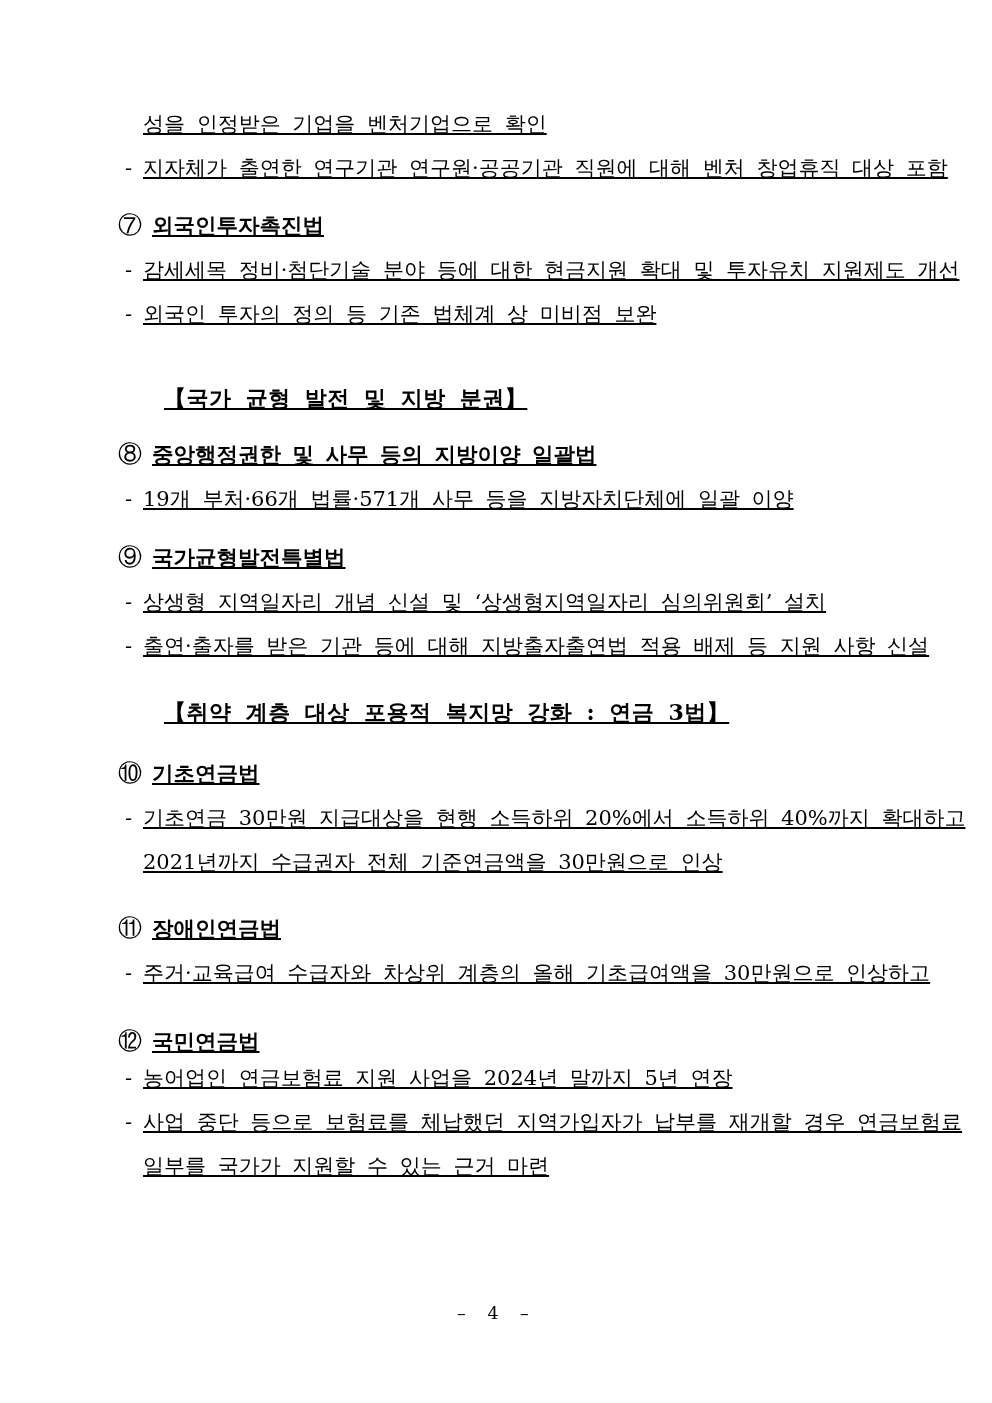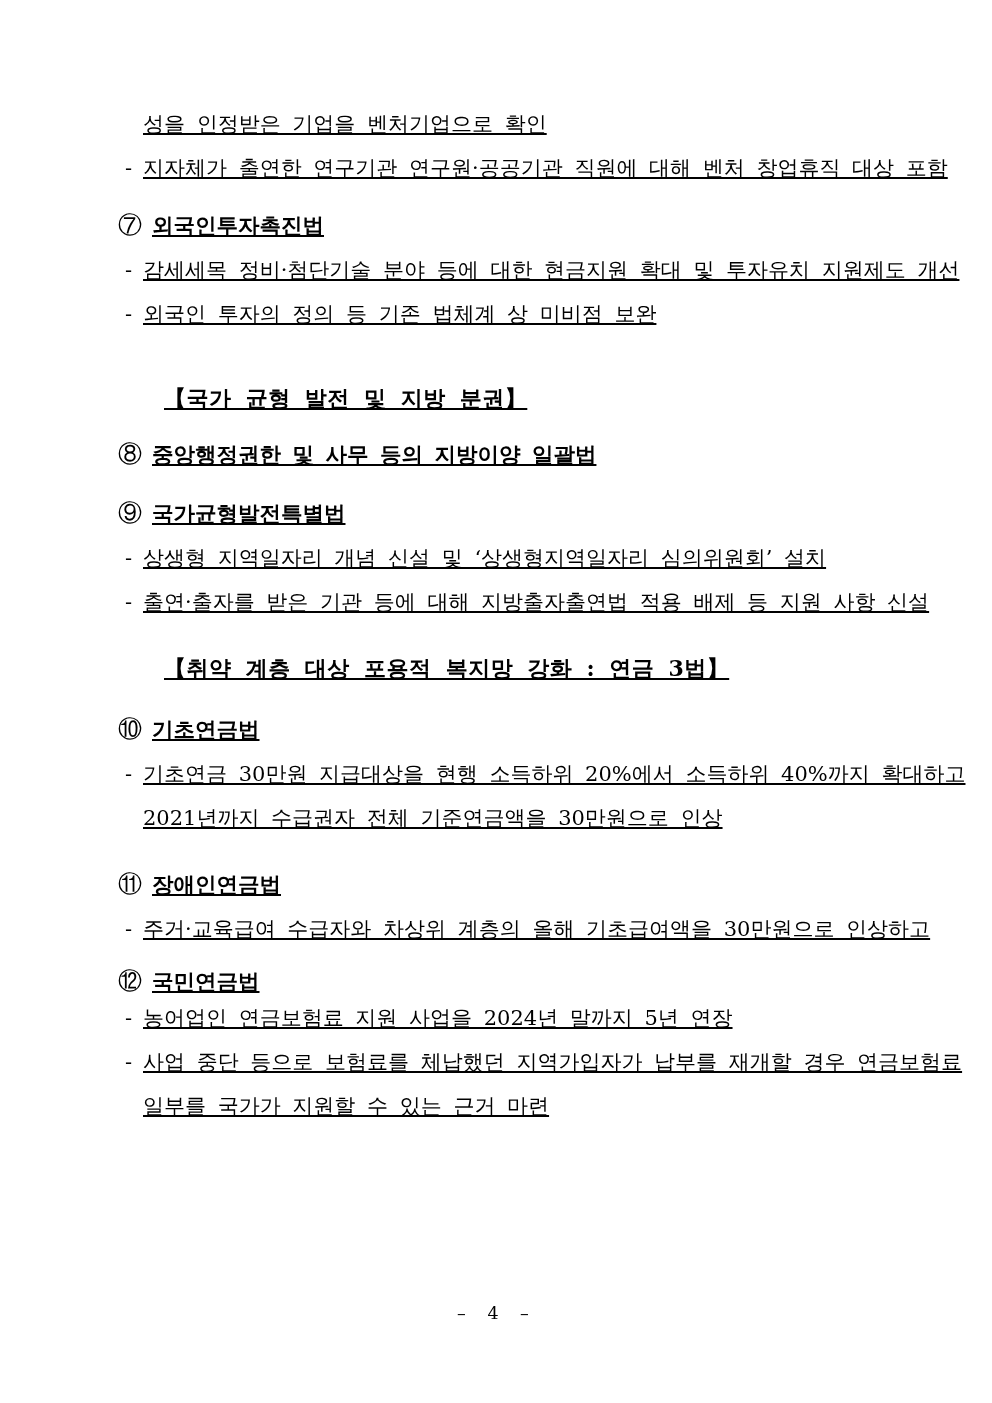--- a/index.html
+++ b/index.html
@@ -95,41 +95,42 @@
     <div class="law-head" style="margin-top:13px"><span class="law-num">⑦</span><span>외국인투자촉진법</span></div>
 
     <div class="line bullet"><span class="dash">-</span><span>감세세목 정비·첨단기술 분야 등에 대한 현금지원 확대 및 투자유치 지원제도 개선</span></div>
 
     <div class="line bullet"><span class="dash">-</span><span>외국인 투자의 정의 등 기존 법체계 상 미비점 보완</span></div>
 
     <div class="section-head" style="margin-top:38px">【국가 균형 발전 및 지방 분권】</div>
 
     <div class="law-head" style="margin-top:10px"><span class="law-num">⑧</span><span>중앙행정권한 및 사무 등의 지방이양 일괄법</span></div>
 
+    <div class="line bullet"><span class="dash">-</span><span>19개 부처·66개 법률·571개 사무 등을 지방자치단체에 일괄 이양</span></div>
 
     <div class="law-head" style="margin-top:14px"><span class="law-num">⑨</span><span>국가균형발전특별법</span></div>
 
     <div class="line bullet"><span class="dash">-</span><span>상생형 지역일자리 개념 신설 및 ‘상생형지역일자리 심의위원회’ 설치</span></div>
 
     <div class="line bullet"><span class="dash">-</span><span>출연·출자를 받은 기관 등에 대해 지방출자출연법 적용 배제 등 지원 사항 신설</span></div>
 
     <div class="section-head" style="margin-top:20px">【취약 계층 대상 포용적 복지망 강화 : 연금 3법】</div>
 
     <div class="law-head" style="margin-top:15px"><span class="law-num">⑩</span><span>기초연금법</span></div>
 
     <div class="line bullet"><span class="dash">-</span><span>기초연금 30만원 지급대상을 현행 소득하위 20%에서 소득하위 40%까지 확대하고</span></div>
 
     <div class="line bullet-cont">2021년까지 수급권자 전체 기준연금액을 30만원으로 인상</div>
 
     <div class="law-head" style="margin-top:22px"><span class="law-num">⑪</span><span>장애인연금법</span></div>
 
     <div class="line bullet"><span class="dash">-</span><span>주거·교육급여 수급자와 차상위 계층의 올해 기초급여액을 30만원으로 인상하고</span></div>
 
 
-    <div class="law-head" style="margin-top:8px"><span class="law-num">⑫</span><span>국민연금법</span></div>
+    <div class="law-head" style="margin-top:24px"><span class="law-num">⑫</span><span>국민연금법</span></div>
 
     <div class="line bullet" style="margin-top:-8px"><span class="dash">-</span><span>농어업인 연금보험료 지원 사업을 2024년 말까지 5년 연장</span></div>
 
     <div class="line bullet"><span class="dash">-</span><span>사업 중단 등으로 보험료를 체납했던 지역가입자가 납부를 재개할 경우 연금보험료</span></div>
 
     <div class="line bullet-cont">일부를 국가가 지원할 수 있는 근거 마련</div>
 
   </div>
 
   <div class="footer">– 4 –</div>

